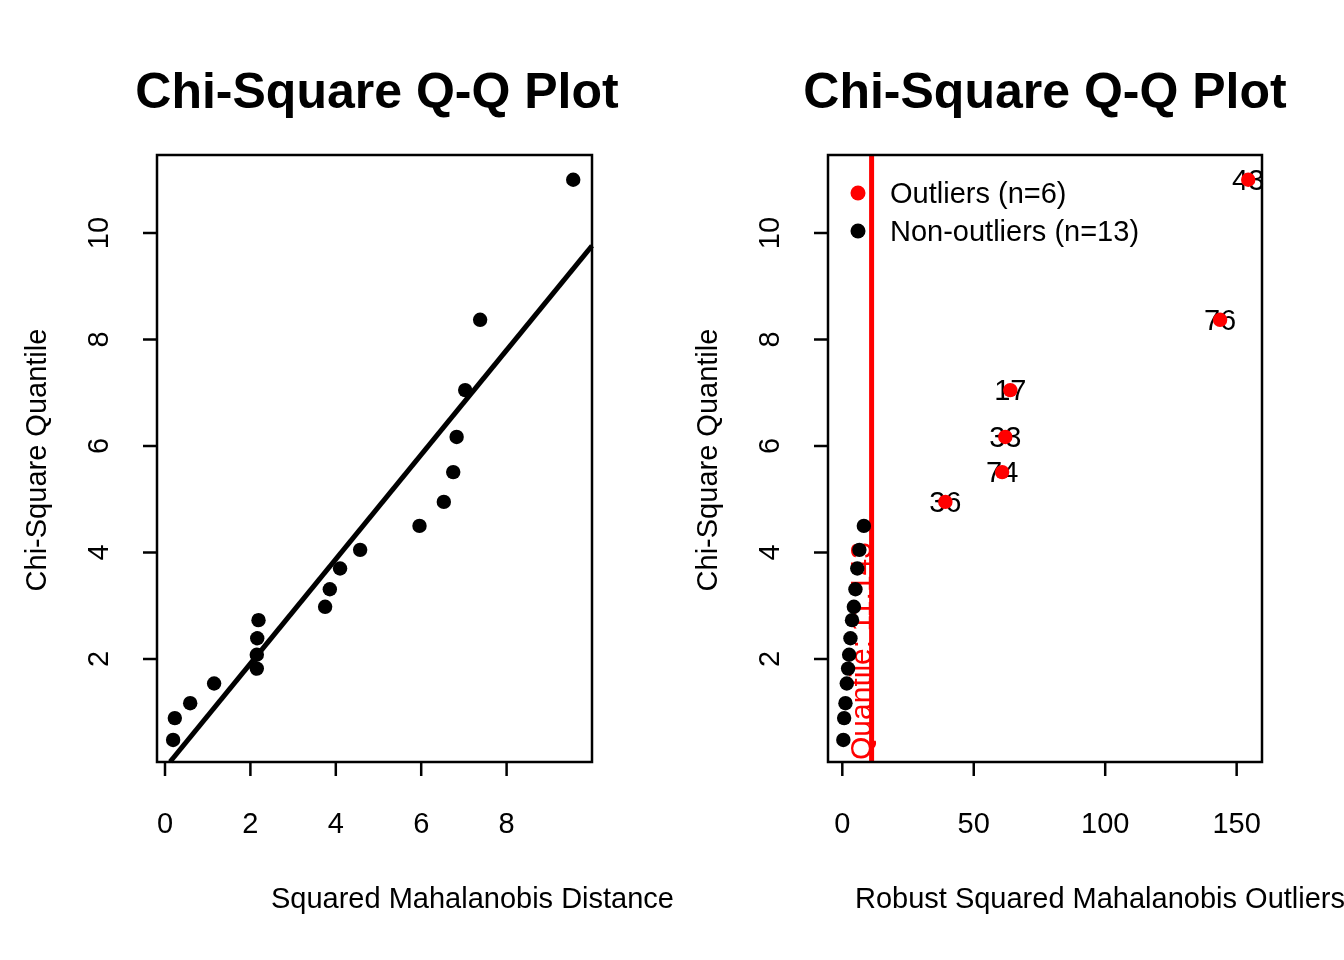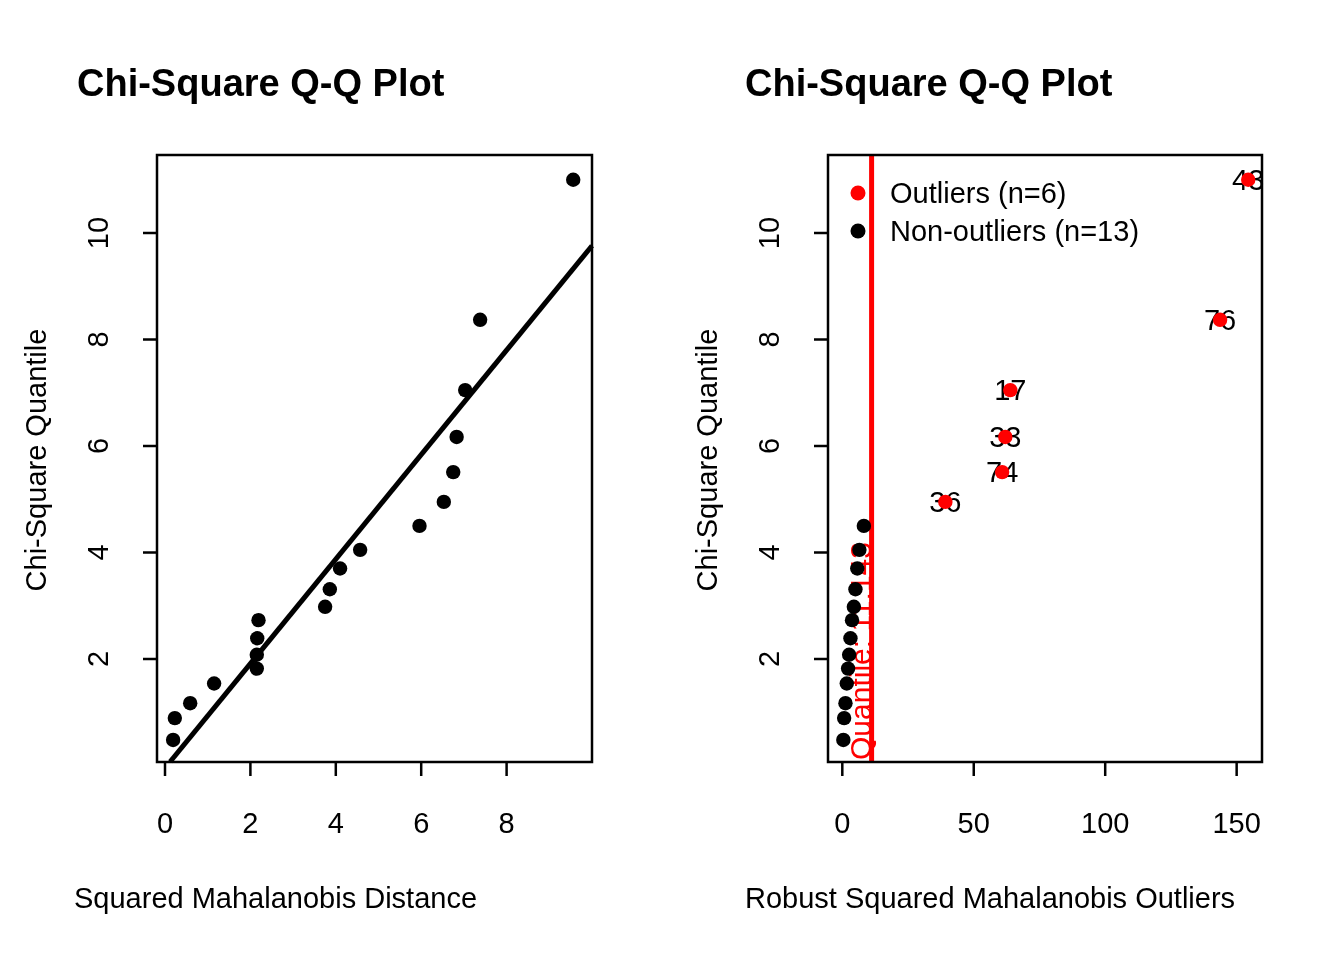--- a/index.html
+++ b/index.html
@@ -8,30 +8,31 @@
     width: 1344px;
     height: 960px;
     background: #ffffff;
     font-family: "Liberation Sans", sans-serif;
     overflow: hidden;
   }
   .plot-title {
     position: absolute;
     width: 600px;
     height: 42px;
-    font-size: 38px;
+    text-align: center;
+    font-size: 50px;
     font-weight: bold;
     color: #000000;
     white-space: nowrap;
   }
   .axis-xlab {
     position: absolute;
     width: 600px;
     height: 34px;
-    text-align: left;
+    text-align: right;
     font-size: 29px;
     color: #000000;
     white-space: nowrap;
   }
   .axis-ylab {
     position: absolute;
     width: 600px;
     height: 34px;
     text-align: center;
     font-size: 29px;

